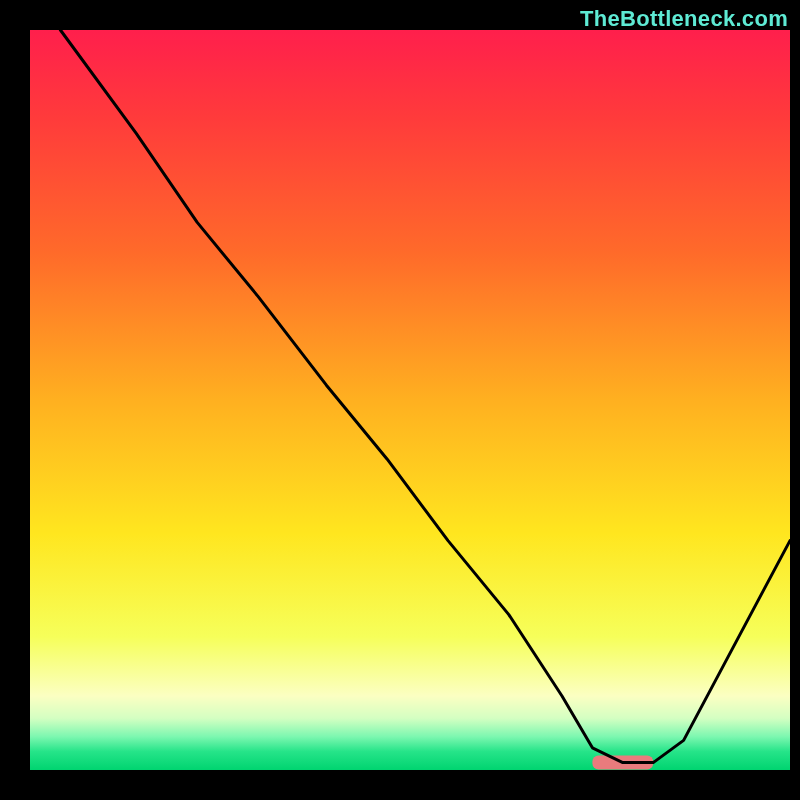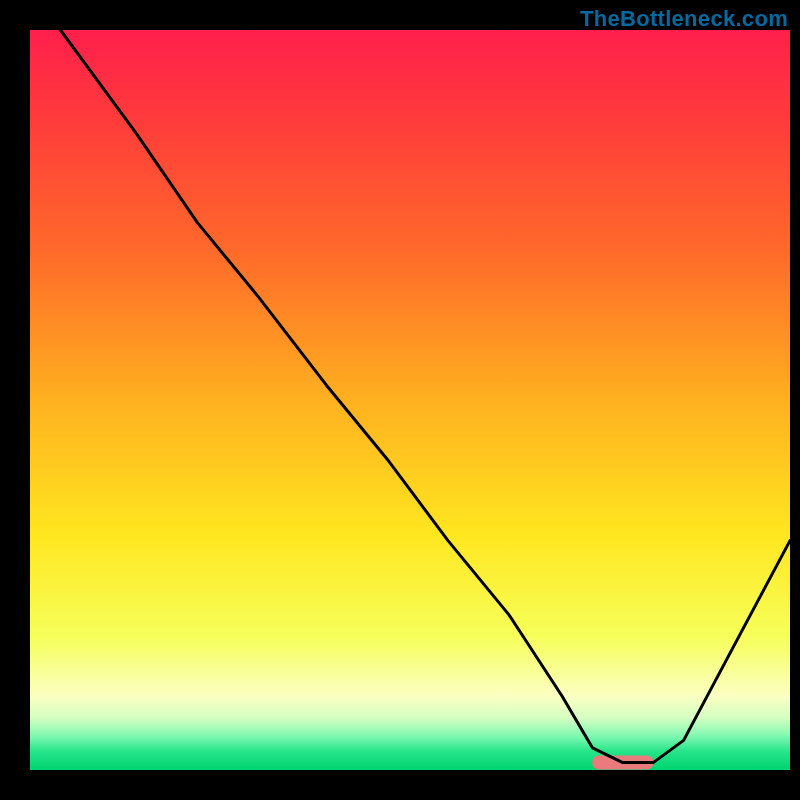--- a/index.html
+++ b/index.html
@@ -16,21 +16,21 @@
     left: 0;
     top: 0;
     width: 800px;
     height: 800px;
     background: #000;
   }
   .watermark {
     position: absolute;
     top: 6px;
     right: 12px;
-    color: #0369a1;
+    color: #5eead4;
     font-size: 22px;
     font-weight: 600;
     letter-spacing: 0.3px;
     font-family: Arial, Helvetica, sans-serif;
   }
   svg {
     display: block;
     position: absolute;
     left: 0;
     top: 0;

